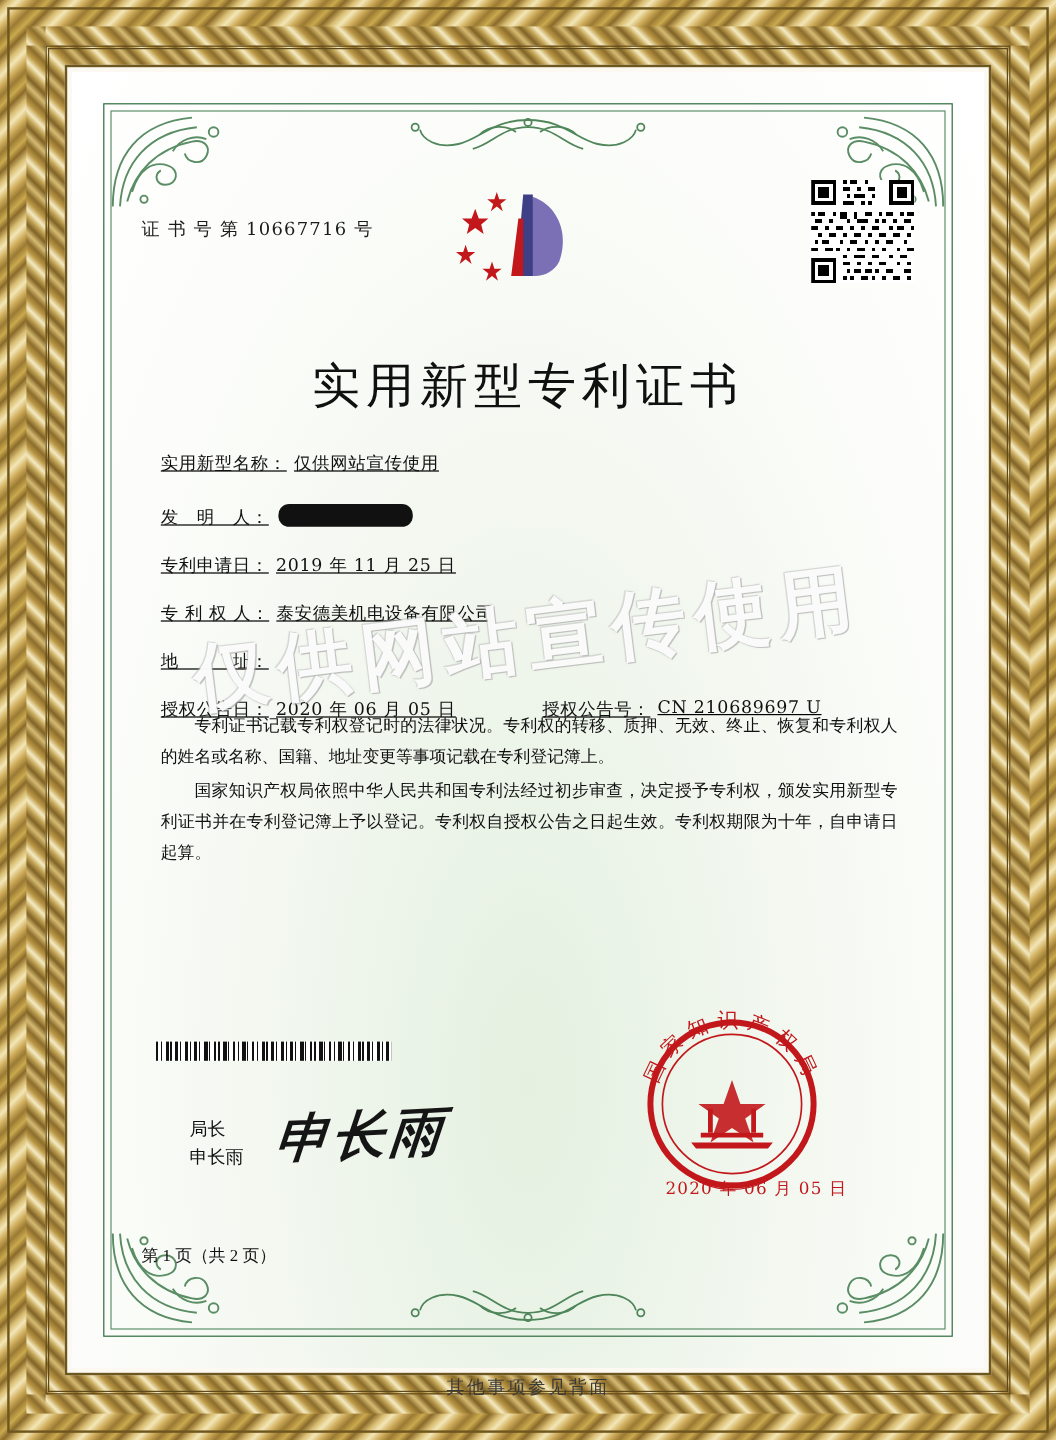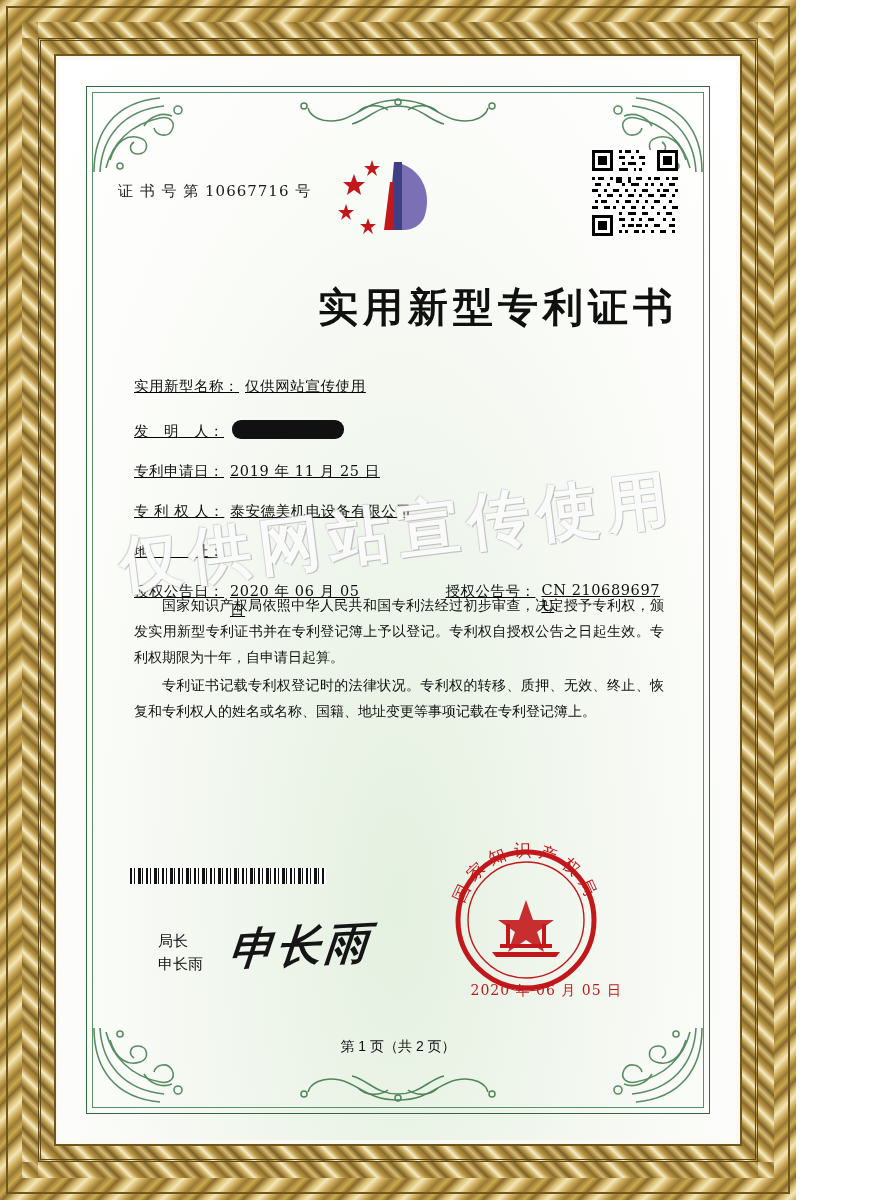--- a/index.html
+++ b/index.html
@@ -10,21 +10,21 @@
   body {
     width: 880px;
     height: 1200px;
     font-family: "Liberation Serif", "DejaVu Serif", serif;
     overflow: hidden;
   }
 
   
   .certificate {
     position: relative;
-    width: 796px;
+    width: 880px;
     height: 1200px;
     box-sizing: border-box;
     background:
       repeating-linear-gradient(135deg,
         #8a6a2a 0px, #d8bd72 6px, #f3e6b6 11px, #d0ae5d 17px, #9b7a33 23px, #caa94f 29px, #8a6a2a 34px);
   }
   .frame-outline-1 {
     position: absolute;
     left: 6px; top: 6px; right: 6px; bottom: 6px;
     border: 2px solid #6e561f;
@@ -144,26 +144,26 @@
     position: absolute;
     right: 0;
     top: 28px;
     width: 86px;
     height: 86px;
     background: #fff;
   }
 
   .title {
     position: absolute;
-    top: 158px;
+    top: 172px;
     left: 0;
     right: 0;
-    text-align: right;
+    text-align: center;
     font-size: 40px;
-    font-weight: bold;
+    font-weight: normal;
     letter-spacing: 5px;
     color: #101010;
     font-family: "DejaVu Serif", "Liberation Serif", serif;
   }
 
   .fields {
     position: absolute;
     top: 255px;
     left: 16px;
     right: 10px;
@@ -275,24 +275,23 @@
     color: #c2181b;
     letter-spacing: 1px;
     font-family: "DejaVu Serif", "Liberation Serif", serif;
   }
 
   .page-no {
     position: absolute;
     left: 0;
     right: 0;
     bottom: 24px;
-    text-align: center;
     font-size: 14px;
     color: #111;
-    font-family: Liberation Sans, sans-serif;
+    font-family: Liberation Serif, serif;
   }
   .footnote {
     position: absolute;
     left: 0;
     right: 0;
     bottom: 14px;
     text-align: center;
     font-size: 15px;
     color: #3a3a3a;
     letter-spacing: 2px;
@@ -557,22 +556,22 @@
           <span class="f-value">2020 年 06 月 05 日</span>
           <span class="col2">
             <span class="f-label">授权公告号：</span>
             <span class="f-value">CN 210689697 U</span>
           </span>
         </div>
 
       </div>
 
       <div class="paragraphs">
+        <p>专利证书记载专利权登记时的法律状况。专利权的转移、质押、无效、终止、恢复和专利权人的姓名或名称、国籍、地址变更等事项记载在专利登记簿上。</p>
         <p>国家知识产权局依照中华人民共和国专利法经过初步审查，决定授予专利权，颁发实用新型专利证书并在专利登记簿上予以登记。专利权自授权公告之日起生效。专利权期限为十年，自申请日起算。</p>
-        <p>专利证书记载专利权登记时的法律状况。专利权的转移、质押、无效、终止、恢复和专利权人的姓名或名称、国籍、地址变更等事项记载在专利登记簿上。</p>
       </div>
 
       <div class="barcode"></div>
 
       <div class="signature-block">
         <div>局长</div>
         <div>申长雨</div>
       </div>
       <div class="sign-script">申长雨</div>
 
@@ -595,13 +594,14 @@
         <path d="M44 140 A 60 60 0 0 0 128 140" fill="none" stroke="#c2181b" stroke-width="1"></path>
       </svg>
       <div class="seal-date">2020 年 06 月 05 日</div>
 
       <div class="page-no">第 1 页（共 2 页）</div>
     </div>
 
     <div class="watermark">仅供网站宣传使用</div>
   </div>
 
+  <div class="footnote" style="position:absolute; bottom:34px;">其他事项参见背面</div>
 </div>
 
 </body></html>

